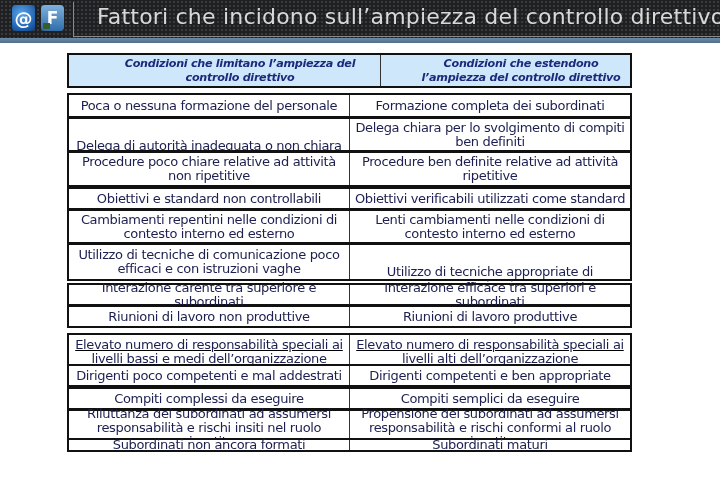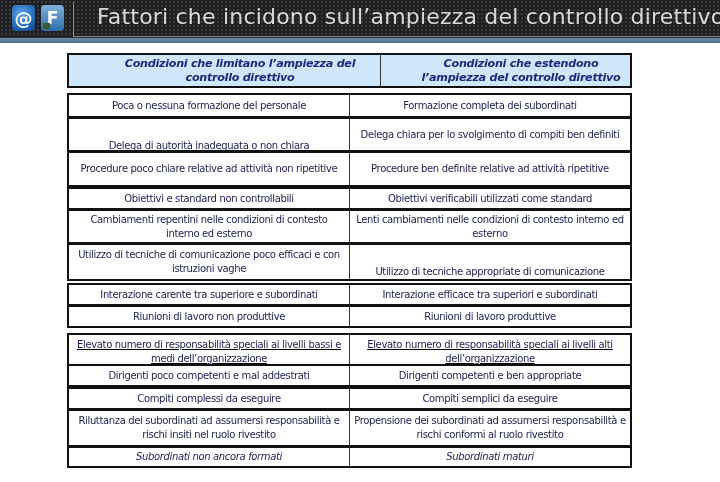--- a/index.html
+++ b/index.html
@@ -50,21 +50,21 @@
 
   .table { position: absolute; left: 67px; top: 53px; width: 565px; }
   .row {
     position: absolute; left: 0; width: 565px;
     display: flex; box-sizing: border-box;
     border: 2px solid #111; background: #ffffff;
   }
   .row.header { background: #cfe7fb; border: 2px solid #111; }
   .cell {
     box-sizing: border-box; display: flex; align-items: center; justify-content: center;
-    text-align: center; color: #1c1f4f; font-size: 10px; line-height: 14px;
+    text-align: center; color: #1c1f4f; font-size: 13px; line-height: 14px;
     font-family: "DejaVu Sans", sans-serif; padding: 0 4px;
     letter-spacing: -0.35px;
   }
   .cell.left { width: 281px; border-right: 1px solid #333; }
   .cell.right { flex: 1; }
   .cell.top-align { align-items: flex-start; padding-top: 20px; }
   .row.header .cell {
     font-style: italic; font-weight: bold; color: #1b2a7a; font-size: 11.2px;
     letter-spacing: -0.3px;
     margin-left: 31px;
@@ -133,17 +133,17 @@
     <div class="cell right">Dirigenti competenti e ben appropriate</div>
   </div>
   <div class="row" style="top:334px;height:23px;">
     <div class="cell left">Compiti complessi da eseguire</div>
     <div class="cell right">Compiti semplici da eseguire</div>
   </div>
   <div class="row" style="top:356px;height:38px;">
     <div class="cell left">Riluttanza dei subordinati ad assumersi responsabilità e rischi insiti nel ruolo rivestito</div>
     <div class="cell right">Propensione dei subordinati ad assumersi responsabilità e rischi conformi al ruolo rivestito</div>
   </div>
-  <div class="row" style="top:393px;height:22px;font-style:italic;">
+  <div class="row" style="top:385px;height:14px;">
     <div class="cell left">Subordinati non ancora formati</div>
     <div class="cell right">Subordinati maturi</div>
   </div>
 </div>
 
 </body></html>

